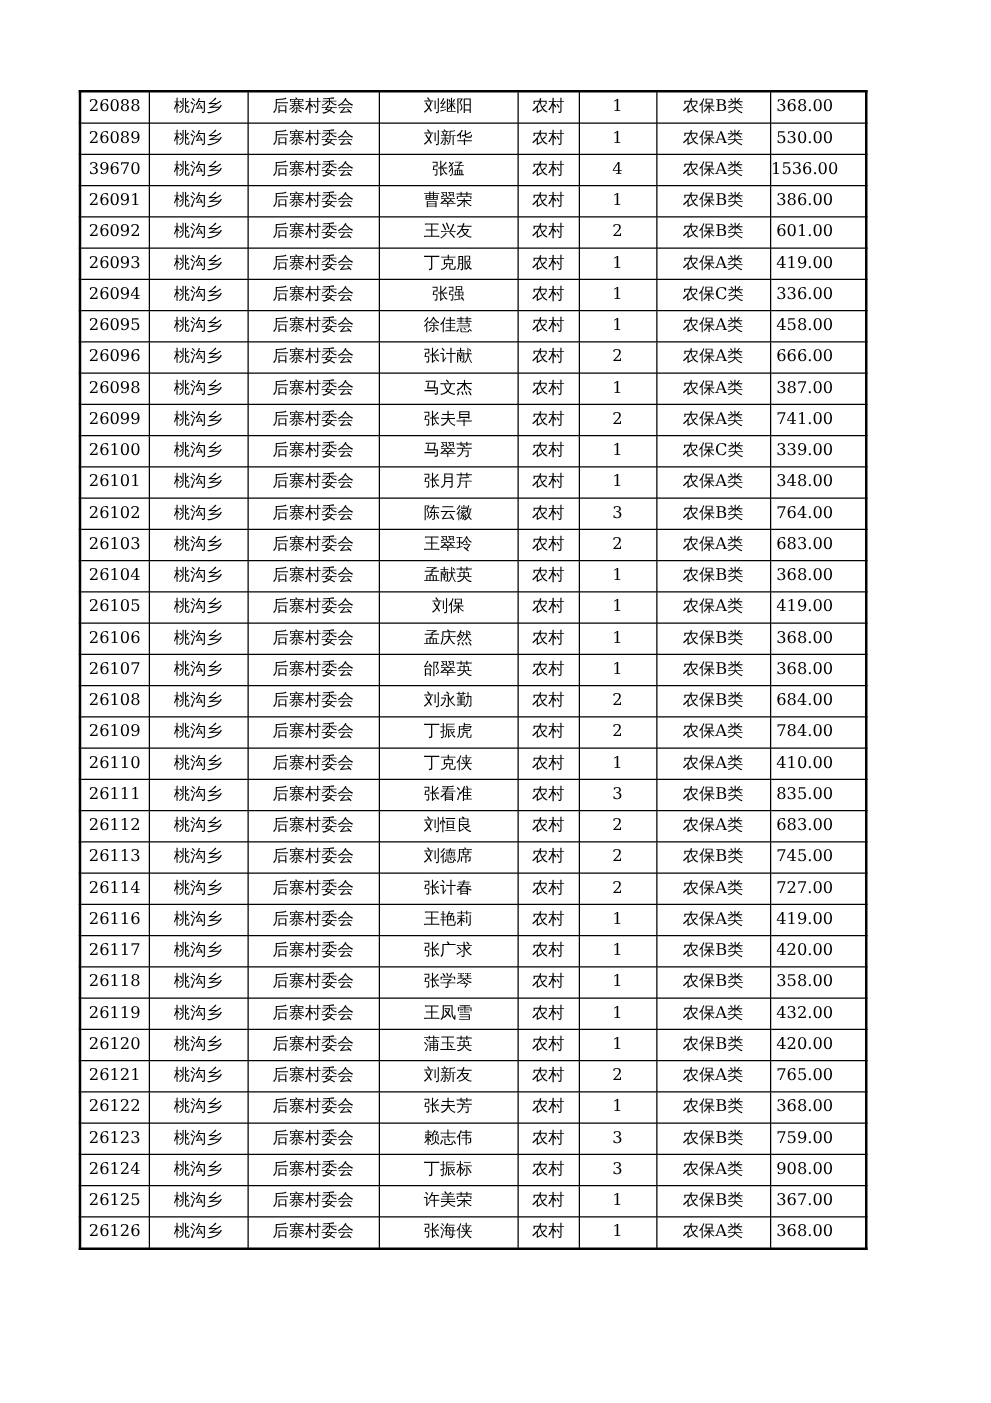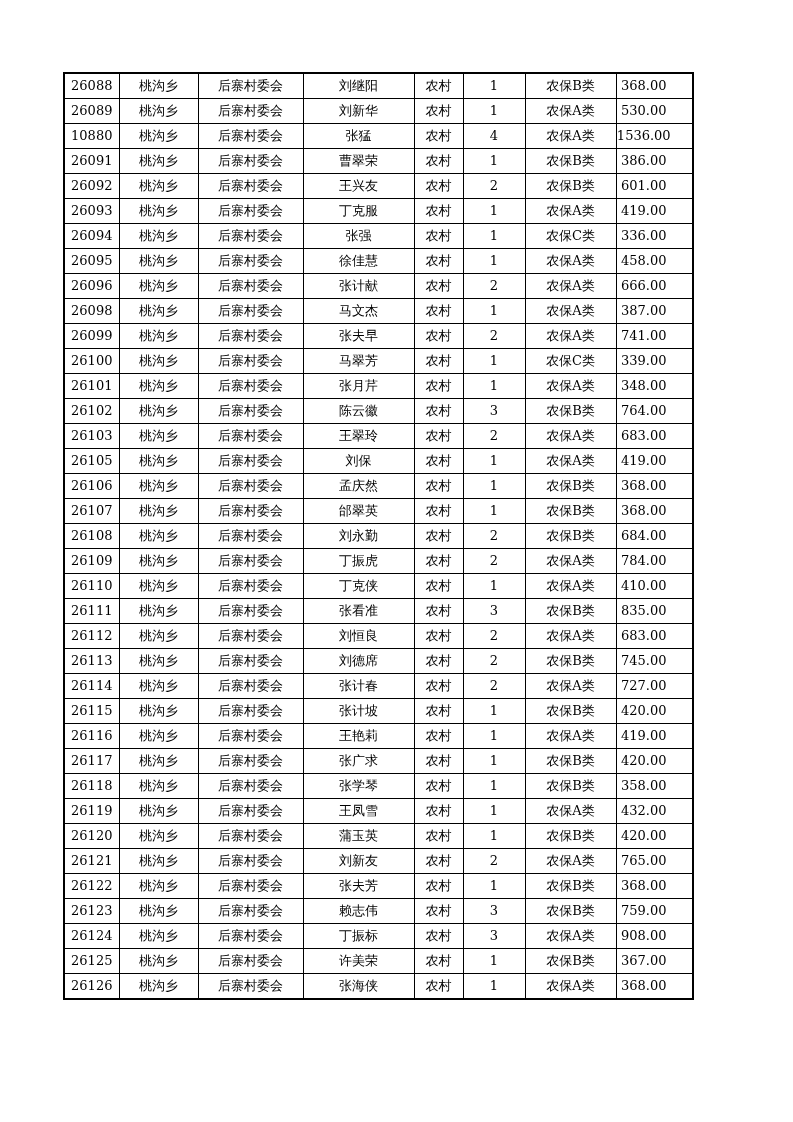--- a/index.html
+++ b/index.html
@@ -86,21 +86,21 @@
     <td class="c-town">桃沟乡</td>
     <td class="c-village">后寨村委会</td>
     <td class="c-name">刘新华</td>
     <td class="c-type">农村</td>
     <td class="c-count">1</td>
     <td class="c-cat">农保A类</td>
     <td class="c-amount">530.00</td>
   </tr>
 
   <tr>
-    <td class="c-id">10880</td>
+    <td class="c-id">39670</td>
     <td class="c-town">桃沟乡</td>
     <td class="c-village">后寨村委会</td>
     <td class="c-name">张猛</td>
     <td class="c-type">农村</td>
     <td class="c-count">4</td>
     <td class="c-cat">农保A类</td>
     <td class="c-amount">1536.00</td>
   </tr>
 
   <tr>
@@ -229,20 +229,30 @@
     <td class="c-id">26103</td>
     <td class="c-town">桃沟乡</td>
     <td class="c-village">后寨村委会</td>
     <td class="c-name">王翠玲</td>
     <td class="c-type">农村</td>
     <td class="c-count">2</td>
     <td class="c-cat">农保A类</td>
     <td class="c-amount">683.00</td>
   </tr>
 
+  <tr>
+    <td class="c-id">26104</td>
+    <td class="c-town">桃沟乡</td>
+    <td class="c-village">后寨村委会</td>
+    <td class="c-name">孟献英</td>
+    <td class="c-type">农村</td>
+    <td class="c-count">1</td>
+    <td class="c-cat">农保B类</td>
+    <td class="c-amount">368.00</td>
+  </tr>
 
   <tr>
     <td class="c-id">26105</td>
     <td class="c-town">桃沟乡</td>
     <td class="c-village">后寨村委会</td>
     <td class="c-name">刘保</td>
     <td class="c-type">农村</td>
     <td class="c-count">1</td>
     <td class="c-cat">农保A类</td>
     <td class="c-amount">419.00</td>
@@ -340,30 +350,20 @@
     <td class="c-id">26114</td>
     <td class="c-town">桃沟乡</td>
     <td class="c-village">后寨村委会</td>
     <td class="c-name">张计春</td>
     <td class="c-type">农村</td>
     <td class="c-count">2</td>
     <td class="c-cat">农保A类</td>
     <td class="c-amount">727.00</td>
   </tr>
 
-  <tr>
-    <td class="c-id">26115</td>
-    <td class="c-town">桃沟乡</td>
-    <td class="c-village">后寨村委会</td>
-    <td class="c-name">张计坡</td>
-    <td class="c-type">农村</td>
-    <td class="c-count">1</td>
-    <td class="c-cat">农保B类</td>
-    <td class="c-amount">420.00</td>
-  </tr>
 
   <tr>
     <td class="c-id">26116</td>
     <td class="c-town">桃沟乡</td>
     <td class="c-village">后寨村委会</td>
     <td class="c-name">王艳莉</td>
     <td class="c-type">农村</td>
     <td class="c-count">1</td>
     <td class="c-cat">农保A类</td>
     <td class="c-amount">419.00</td>

